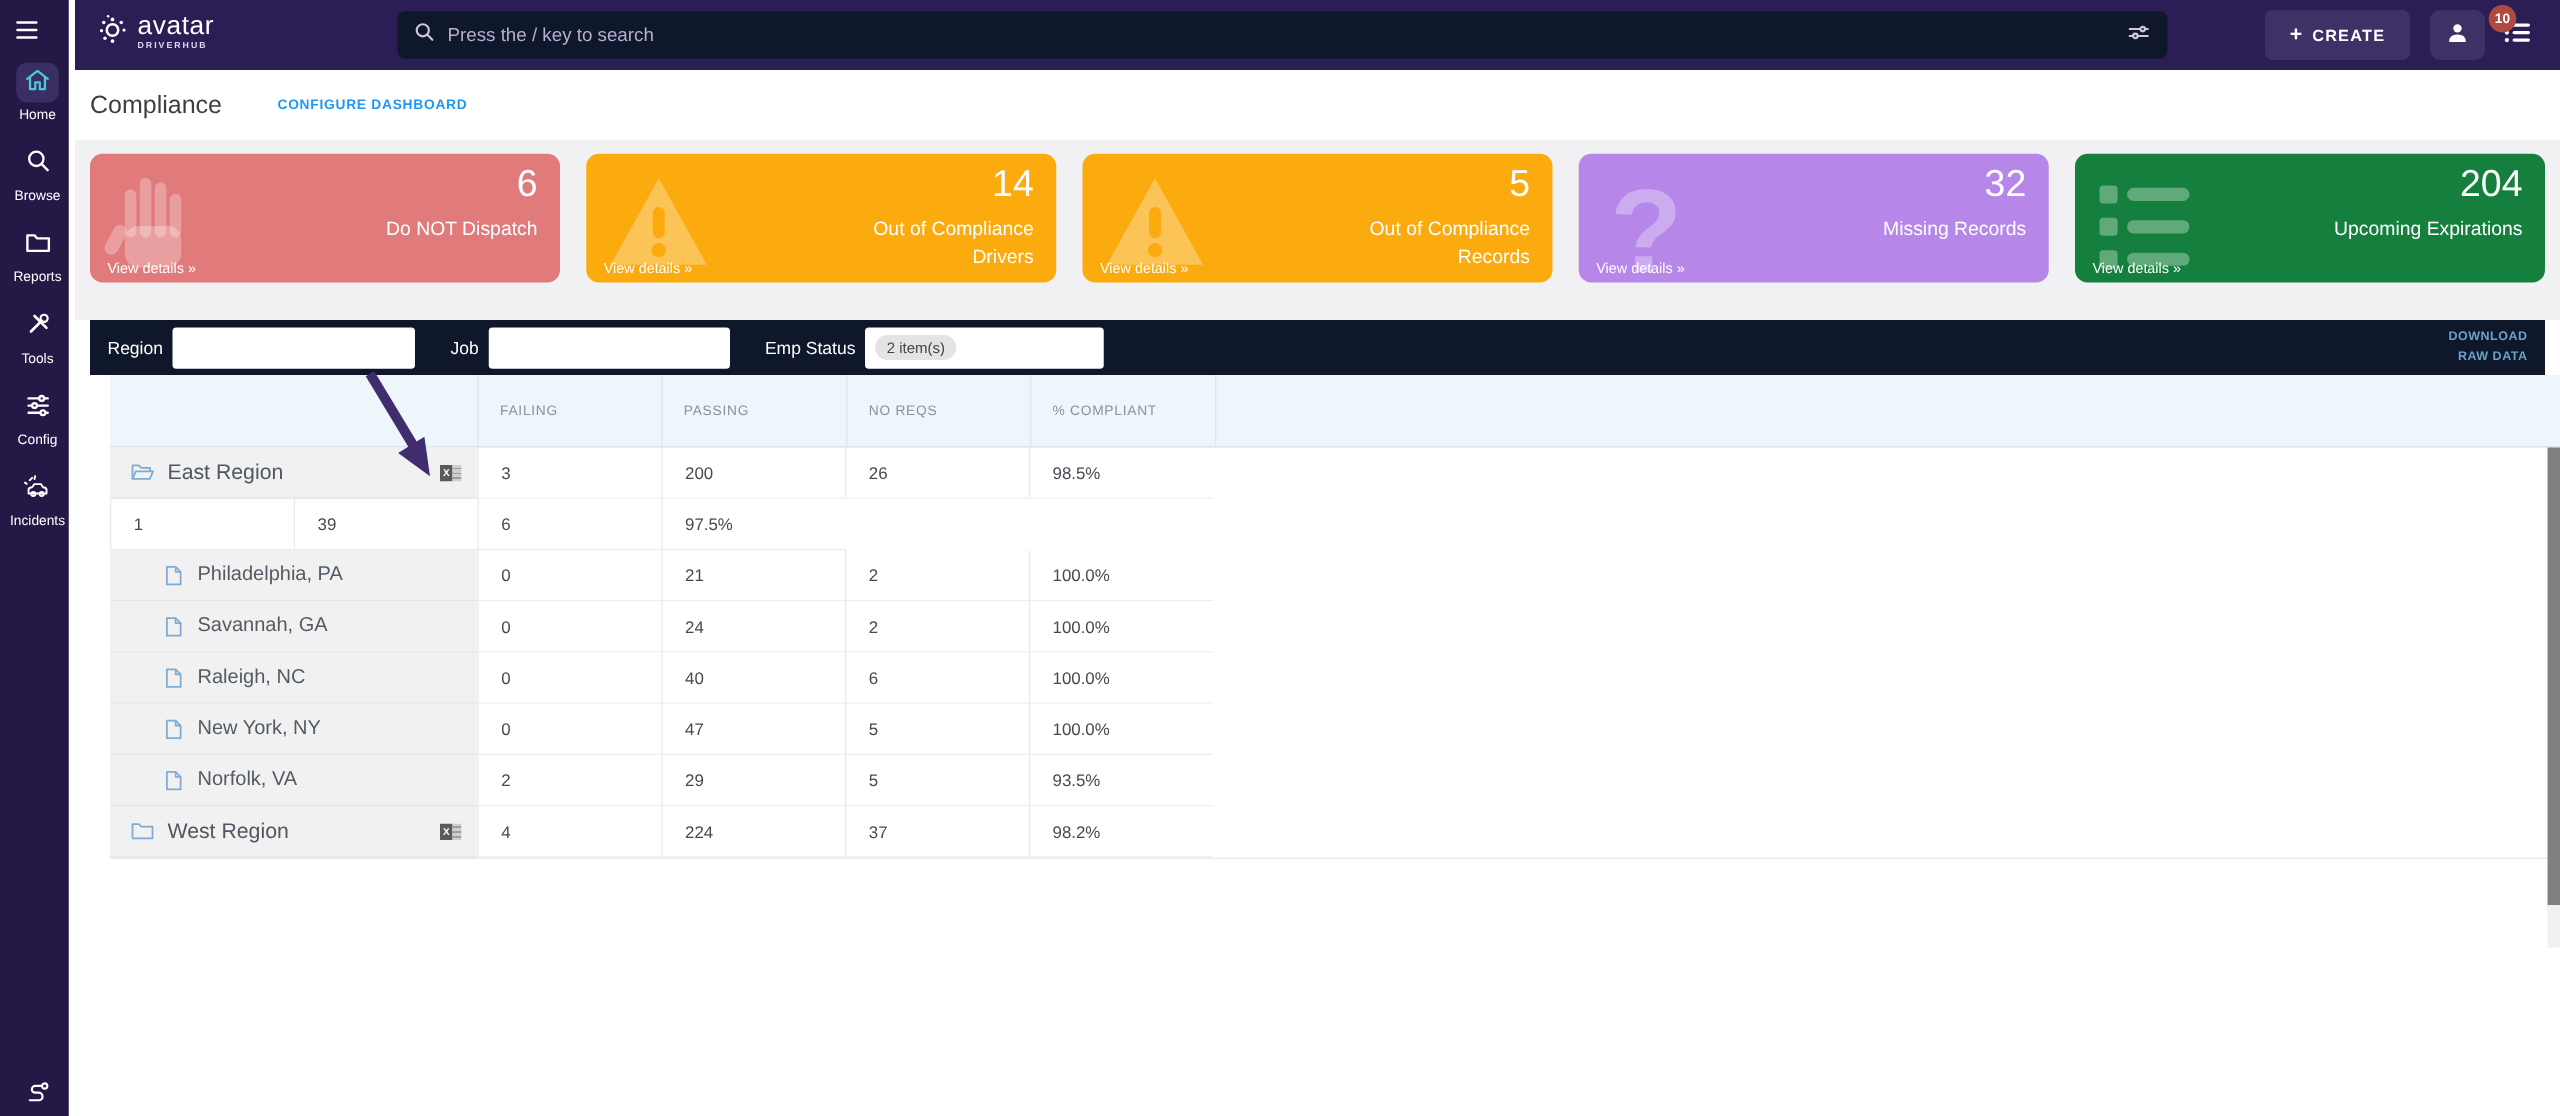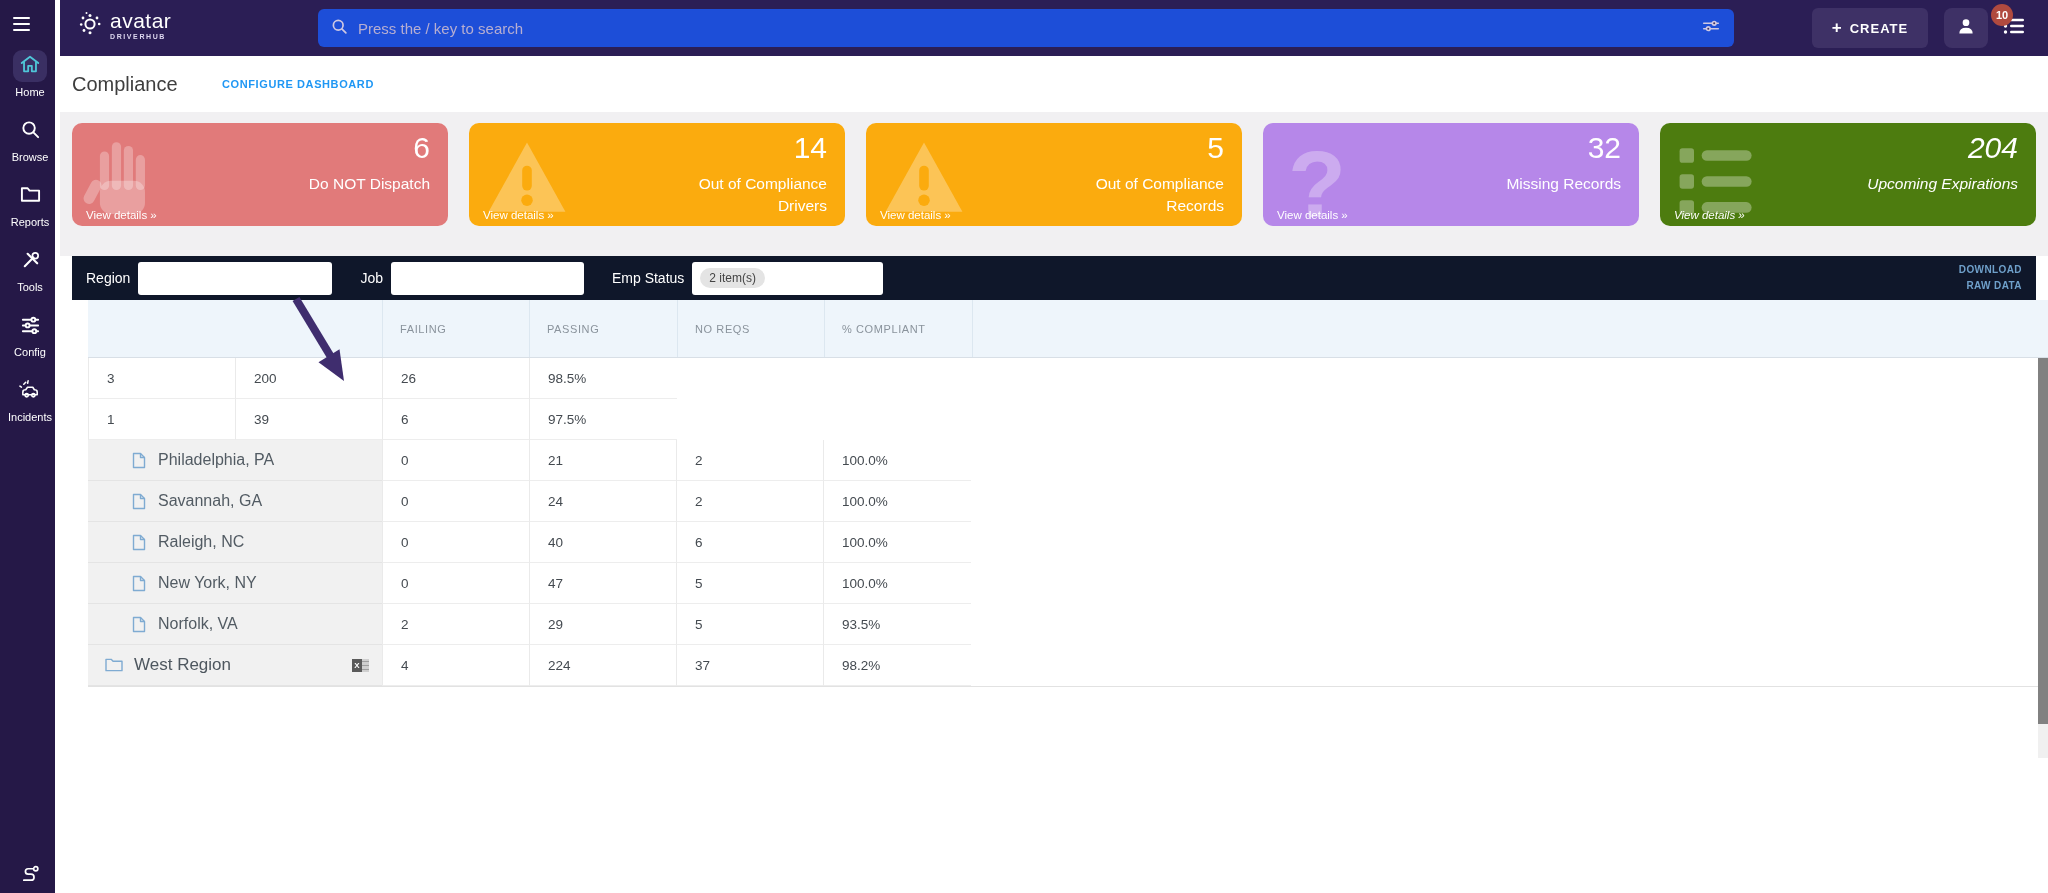--- a/index.html
+++ b/index.html
@@ -19,21 +19,21 @@
   .nav-label { font-size:11px; color:#fff; margin-top:4px; }
   .route-bottom { position:absolute; bottom:10px; left:0; width:60px; display:flex; justify-content:center; color:#fff; }
 
   
   .topbar { position:absolute; left:60px; top:0; width:1988px; height:56px; background:#2b1e55; z-index:20; }
   .logo { position:absolute; left:16px; top:9px; display:flex; align-items:flex-start; color:#fff; }
   .logo-text { margin-left:6px; }
   .logo-brand { font-size:21px; letter-spacing:.5px; line-height:24px; }
   .logo-sub { font-size:7px; font-weight:bold; letter-spacing:1.6px; color:#ddd7ef; margin-top:0px; }
   .searchbar { position:absolute; left:258px; top:9px; width:1416px; height:38px;
-    background:#1d4ed8; border-radius:6px; display:flex; align-items:center; padding:0 13px; cursor:text; }
+    background:#0f172a; border-radius:6px; display:flex; align-items:center; padding:0 13px; cursor:text; }
   .search-placeholder { margin-left:10px; font-size:15px; color:#b7aed1; flex:1; }
   .create-btn { position:absolute; left:1752px; top:8px; width:116px; height:40px; background:#3e3166;
     border-radius:6px; border:none; color:#fff; display:flex; align-items:center; justify-content:center;
     gap:8px; cursor:pointer; }
   .create-plus { font-size:17px; font-weight:bold; }
   .create-label { font-size:13px; font-weight:bold; letter-spacing:1px; }
   .user-btn { position:absolute; left:1884px; top:8px; width:44px; height:40px; background:#3e3166;
     border-radius:8px; display:flex; align-items:center; justify-content:center; cursor:pointer; }
   .notif { position:absolute; left:1941px; top:13px; width:30px; height:30px; cursor:pointer; }
   .notif-badge { position:absolute; left:-10px; top:-9px; width:22px; height:22px; border-radius:50%;
@@ -325,21 +325,21 @@
             <text x="18" y="86" font-size="100" font-weight="bold" fill="rgba(255,255,255,0.30)" font-family="Liberation Sans, sans-serif">?</text>
           </svg>
       </span>
       <div class="card-number">32</div>
       <div class="card-label">
           <div>Missing Records</div>
         </div>
       <div class="card-link">View details »</div>
     </div>
 
-    <div class="card" style="background: #4d7c0f; font-style: italic;">
+    <div class="card" style="background: #15803d;">
       <span class="card-watermark">
         <svg width="100" height="96" viewBox="0 0 100 100" fill="rgba(255,255,255,0.32)">
             <rect x="10" y="16" width="15" height="15" rx="3"></rect>
             <rect x="33" y="18" width="52" height="11" rx="5.5"></rect>
             <rect x="10" y="43" width="15" height="15" rx="3"></rect>
             <rect x="33" y="45" width="52" height="11" rx="5.5"></rect>
             <rect x="10" y="70" width="15" height="15" rx="3"></rect>
             <rect x="33" y="72" width="52" height="11" rx="5.5"></rect>
           </svg>
       </span>
@@ -379,20 +379,33 @@
       <span class="vline v0"></span>
         <span class="vline v1"></span>
         <span class="vline v2"></span>
         <span class="vline v3"></span>
         <span class="vline v4"></span>
     </div>
 
     <div class="tbody">
 
       <div class="trow">
+        <div class="cname">
+          <span class="icon-folder">
+              <svg width="20" height="16" viewBox="0 0 21 17" fill="none" stroke="currentColor" stroke-width="1.5" stroke-linejoin="round">
+                <path d="M2 14 V2.5 h5.5 l2 2 H17 v3"></path>
+                <path d="M2 14 L4.8 7.5 H19.5 L16.7 14 Z"></path>
+              </svg>
+            </span>
+          <span class="rname">East Region</span>
+          <span class="xlicon">
+              <span class="xl-x">X</span>
+              <span class="xl-lines"></span>
+            </span>
+        </div>
         <div class="cval">3</div>
         <div class="cval">200</div>
         <div class="cval">26</div>
         <div class="cval last">98.5%</div>
         <div class="rspacer"></div>
       </div>
 
       <div class="trow">
         <div class="cval">1</div>
         <div class="cval">39</div>

